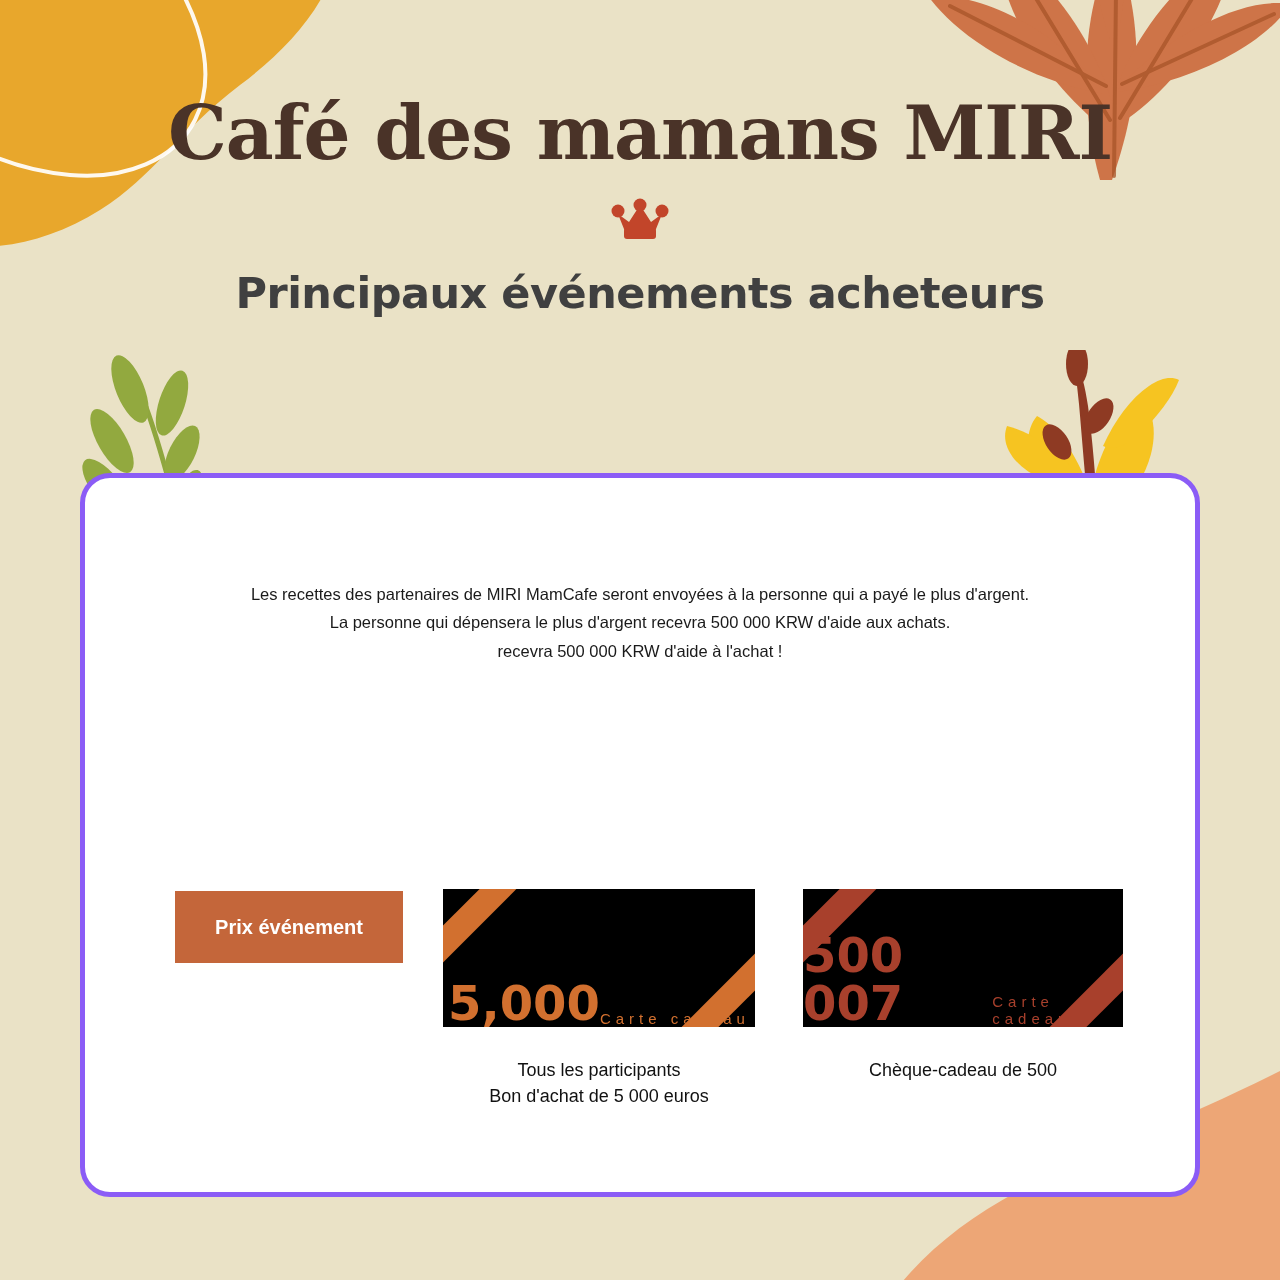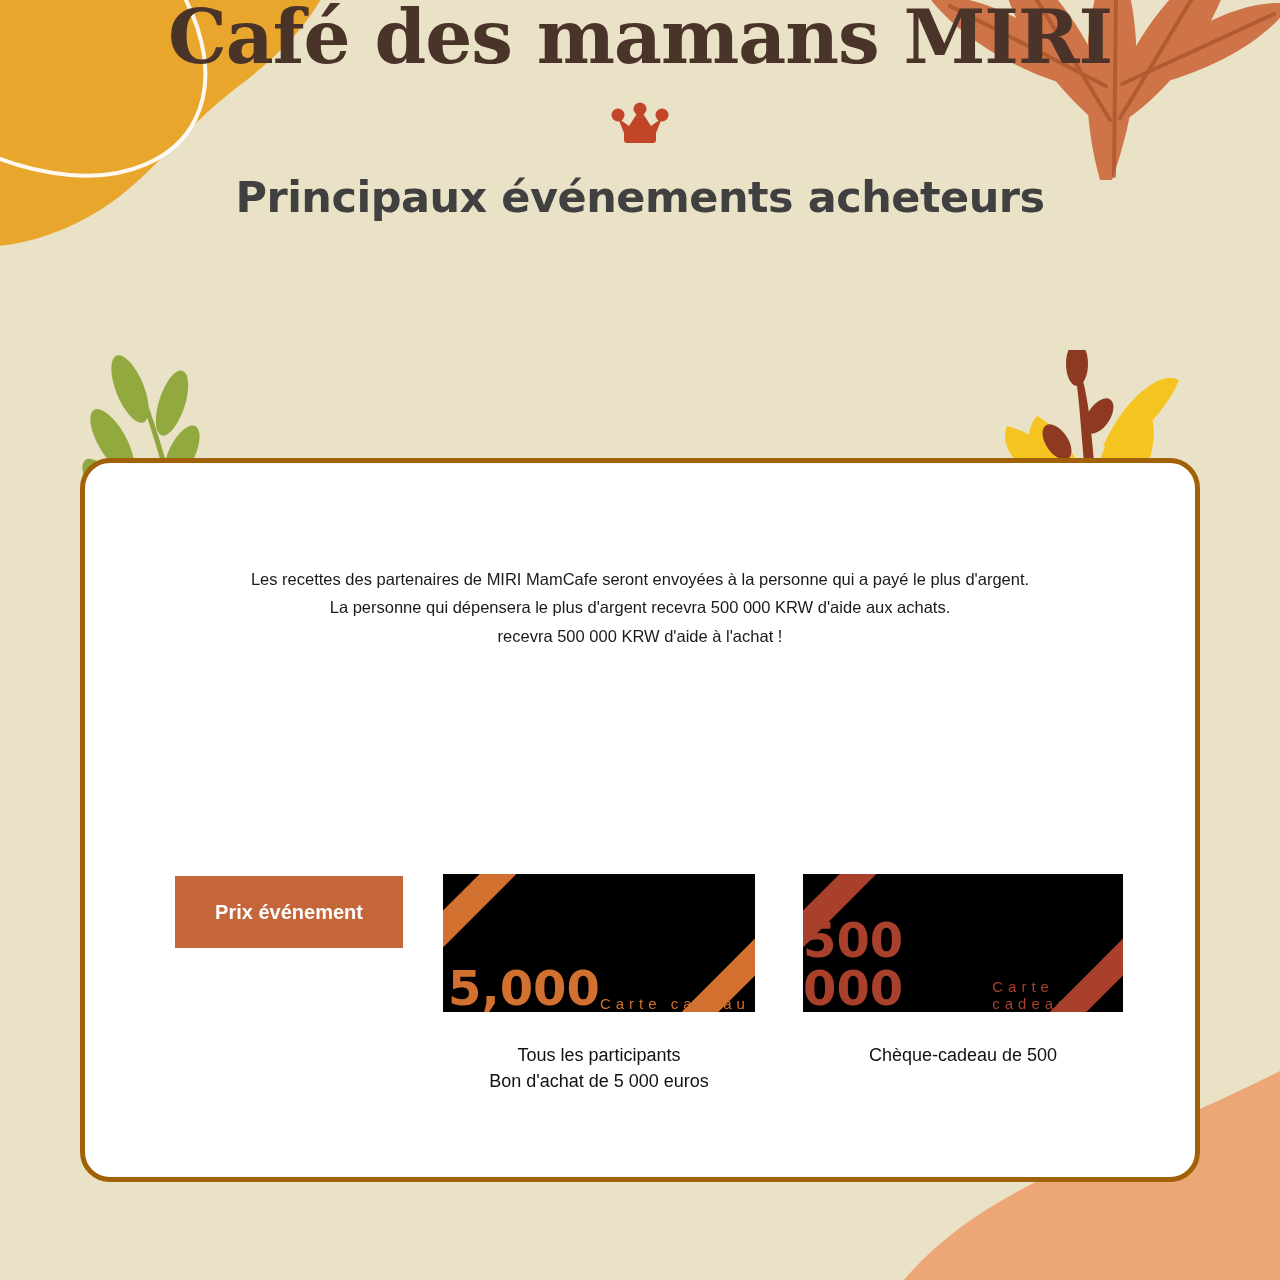--- a/index.html
+++ b/index.html
@@ -16,21 +16,21 @@
   .decor svg { position:absolute; display:block; }
 
   #blob-tl { left:-60px; top:-90px; }
   #blob-br { right:-40px; bottom:-70px; }
   #leaf-tr { right:-10px; top:-120px; }
   #branch-left { left:60px; top:345px; }
   #leaf-right { right:95px; top:350px; }
   #swirl-tl { left:-10px; top:-10px; }
 
   
-  .header { position:relative; text-align:center; }
+  .header { position:relative; text-align:center; padding-top:96px; }
 
   .main-title {
     font-family:"DejaVu Serif", serif;
     font-weight:700;
     font-size:74px;
     letter-spacing:-1px;
     color:#4A3328;
     line-height:1;
     white-space:nowrap;
   }
@@ -44,24 +44,24 @@
     font-size:43px;
     letter-spacing:-0.5px;
     color:#404040;
     line-height:1;
     white-space:nowrap;
   }
 
   
   .card {
     position:absolute;
-    left:80px; top:458px;
+    left:80px; top:473px;
     width:1120px; height:724px;
     background:#FFFFFF;
-    border:5px solid #a16207;
+    border:5px solid #8b5cf6;
     border-radius:30px;
     z-index:5;
   }
 
   .intro {
     margin-top:102px;
     text-align:center;
     font-size:16.5px;
     color:#1A1A1A;
     line-height:1.72;
@@ -242,21 +242,21 @@
       <div class="gift-caption">
         <div>Tous les participants</div>
         <div>Bon d'achat de 5 000 euros</div>
       </div>
     </div>
 
     <div class="gift-col">
       <div class="giftcard wide">
         <div class="ribbon tl" style="background:#A8402C;"></div>
         <div class="ribbon br" style="background:#A8402C;"></div>
-        <div class="gift-amount" style="color:#A8402C;">500 000</div>
+        <div class="gift-amount" style="color:#A8402C;">500 007</div>
         <div class="gift-label" style="color:#A8402C;">Carte cadeau</div>
       </div>
       <div class="gift-caption">
         <div>Chèque-cadeau de 500</div>
       </div>
     </div>
 
   </div>
 </div>
 

